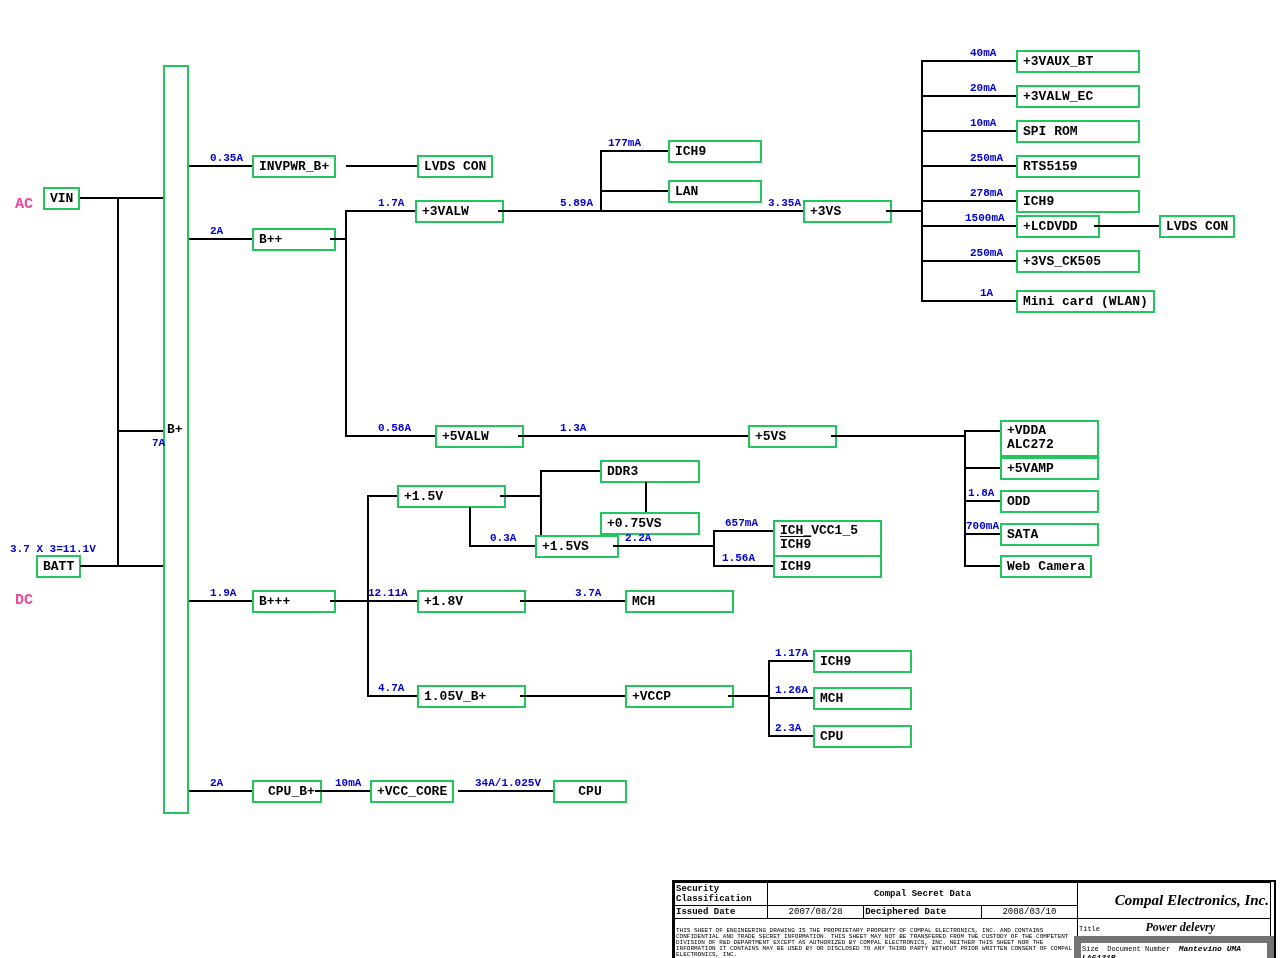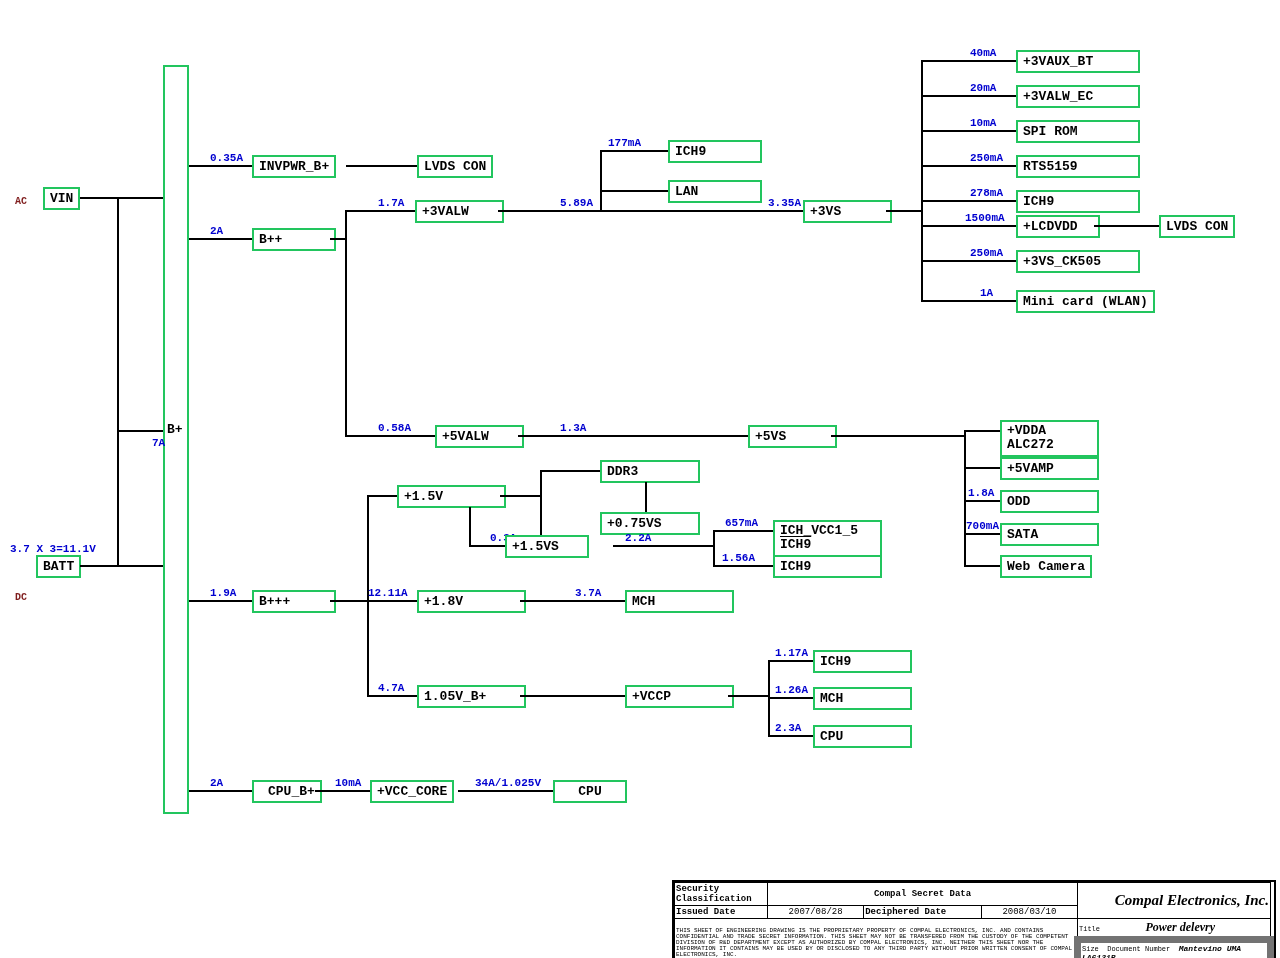--- a/index.html
+++ b/index.html
@@ -24,21 +24,21 @@
     white-space: nowrap;
   }
   .box.mt { line-height:1.1; padding:2px 5px; }
   .lbl {
     position: absolute;
     color: #0000d0;
     font-size: 11px;
     font-weight: bold;
     white-space: nowrap;
   }
-  .lbl.bk { color:#7f1d1d; font-size:10px;}
+  .lbl.bk { color:#ec4899; font-size:15px;}
   .hline, .vline {
     position: absolute;
     background: #000;
   }
   .hline { height: 2px; }
   .vline { width: 2px; }
   .tb-title { font-style: italic; font-weight:bold; font-size:15px; font-family: "Times New Roman", serif; text-align: right;}
   .tb-sub { font-style: italic; font-weight:bold; font-size:12px; font-family: "Times New Roman", serif;}
   .tiny { font-size:6px; line-height:1; }
 </style>
@@ -166,21 +166,21 @@
   <div class="vline" style="left:540px;top:470px;height:75px"></div>
   <div class="hline" style="left:540px;top:470px;width:60px"></div>
   <div class="box" style="left:600px;top:460px;width:86px">DDR3</div>
   <div class="vline" style="left:645px;top:482px;height:30px"></div>
   <div class="box" style="left:600px;top:512px;width:86px">+0.75VS</div>
 
   <div class="hline" style="left:469px;top:507px;width:2px"></div>
   <div class="vline" style="left:469px;top:507px;height:38px"></div>
   <div class="hline" style="left:469px;top:545px;width:66px"></div>
   <span class="lbl" style="left:490px;top:532px">0.3A</span>
-  <div class="box" style="left:505px;top:535px;width:70px">+1.5VS</div>
+  <div class="box" style="left:535px;top:535px;width:70px">+1.5VS</div>
   <div class="hline" style="left:613px;top:545px;width:100px"></div>
   <span class="lbl" style="left:625px;top:532px">2.2A</span>
   <div class="vline" style="left:713px;top:530px;height:35px"></div>
   <div class="hline" style="left:713px;top:530px;width:60px"></div>
   <span class="lbl" style="left:725px;top:517px">657mA</span>
   <div class="box mt" style="left:773px;top:520px;width:95px">
     <span>ICH_VCC1_5</span><br>
     <span style="text-decoration:overline">ICH9</span>
   </div>
   <div class="hline" style="left:713px;top:565px;width:60px"></div>

